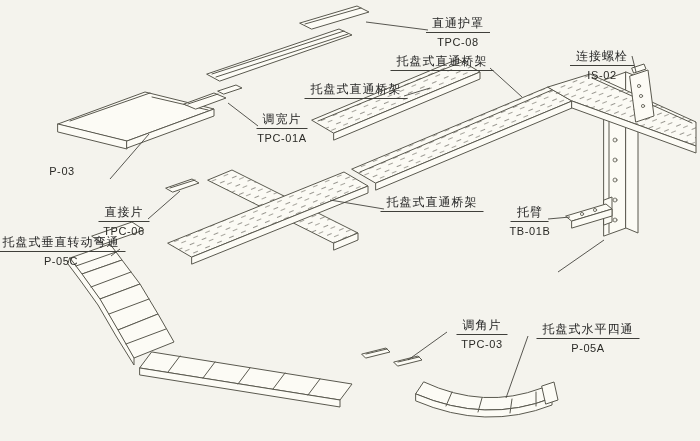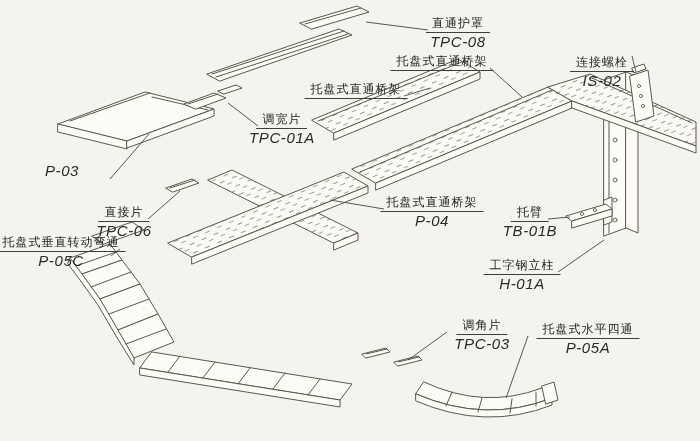--- a/index.html
+++ b/index.html
@@ -16,22 +16,22 @@
   .stage svg{position:absolute;left:0;top:0}
   .callout{
     position:absolute;transform:translateX(-50%);
     text-align:center;color:#1f1f1f;white-space:nowrap;z-index:2;
   }
   .callout .name{
     display:inline-block;font-size:12px;line-height:15px;
     padding:0 6px 1px;border-bottom:1.2px solid #3f3f3a;letter-spacing:1px;
   }
   .callout .code{
-    display:block;font-size:15px;line-height:14px;
-    padding-top:2px;letter-spacing:.6px;color:#2a2a26;font-style:italic;
+    display:block;font-size:11px;line-height:14px;
+    padding-top:2px;letter-spacing:.6px;color:#2a2a26;
   }
   .part{stroke:#5a594f;stroke-width:1;fill:#fcfbf5;stroke-linejoin:round;stroke-linecap:round}
   .part line{fill:none}
   .leader{stroke:#45443e;stroke-width:.9;fill:none}
   .hole{fill:#f4f3ed;stroke:#5a594f;stroke-width:.8}
 </style>
 </head>
 <body>
 
 <div class="stage">
@@ -180,21 +180,21 @@
       <line class="leader" x1="558" y1="272" x2="604" y2="240"></line>
       <line class="leader" x1="447" y1="332" x2="408" y2="360"></line>
       <line class="leader" x1="528" y1="336" x2="506" y2="398"></line>
     </g>
   </svg>
 
   <div class="callout" style="left:458px;top:13px">
     <span class="name">直通护罩</span>
     <span class="code">TPC-08</span>
   </div>
-  <div class="callout" style="left:602px;top:52px">
+  <div class="callout" style="left:602px;top:46px">
     <span class="name">连接螺栓</span>
     <span class="code">IS-02</span>
   </div>
   <div class="callout" style="left:442px;top:51px">
     <span class="name">托盘式直通桥架</span>
   </div>
   <div class="callout" style="left:356px;top:79px">
     <span class="name">托盘式直通桥架</span>
   </div>
   <div class="callout" style="left:282px;top:109px">
@@ -207,30 +207,25 @@
   <div class="callout" style="left:124px;top:202px">
     <span class="name">直接片</span>
     <span class="code">TPC-06</span>
   </div>
   <div class="callout" style="left:61px;top:232px">
     <span class="name">托盘式垂直转动弯通</span>
     <span class="code">P-05C</span>
   </div>
   <div class="callout" style="left:432px;top:192px">
     <span class="name">托盘式直通桥架</span>
-    <span class="code">P-04</span>
   </div>
   <div class="callout" style="left:530px;top:202px">
     <span class="name">托臂</span>
     <span class="code">TB-01B</span>
   </div>
-  <div class="callout" style="left:522px;top:255px">
-    <span class="name">工字钢立柱</span>
-    <span class="code">H-01A</span>
-  </div>
   <div class="callout" style="left:482px;top:315px">
     <span class="name">调角片</span>
     <span class="code">TPC-03</span>
   </div>
   <div class="callout" style="left:588px;top:319px">
     <span class="name">托盘式水平四通</span>
     <span class="code">P-05A</span>
   </div>
 
 </div>

